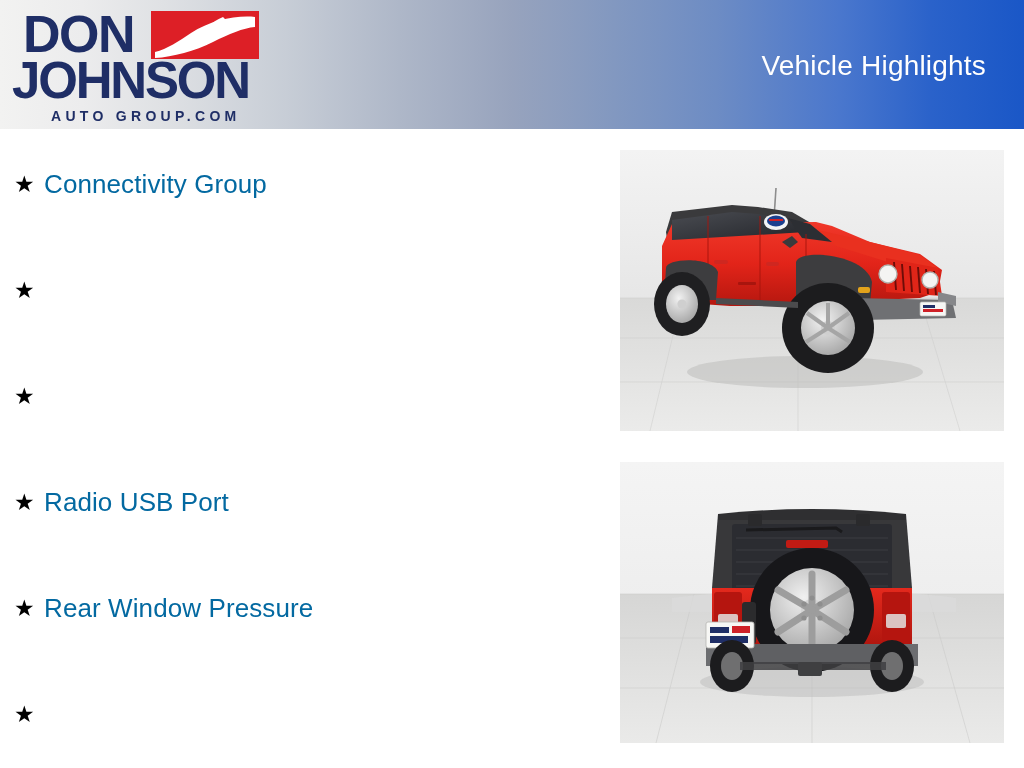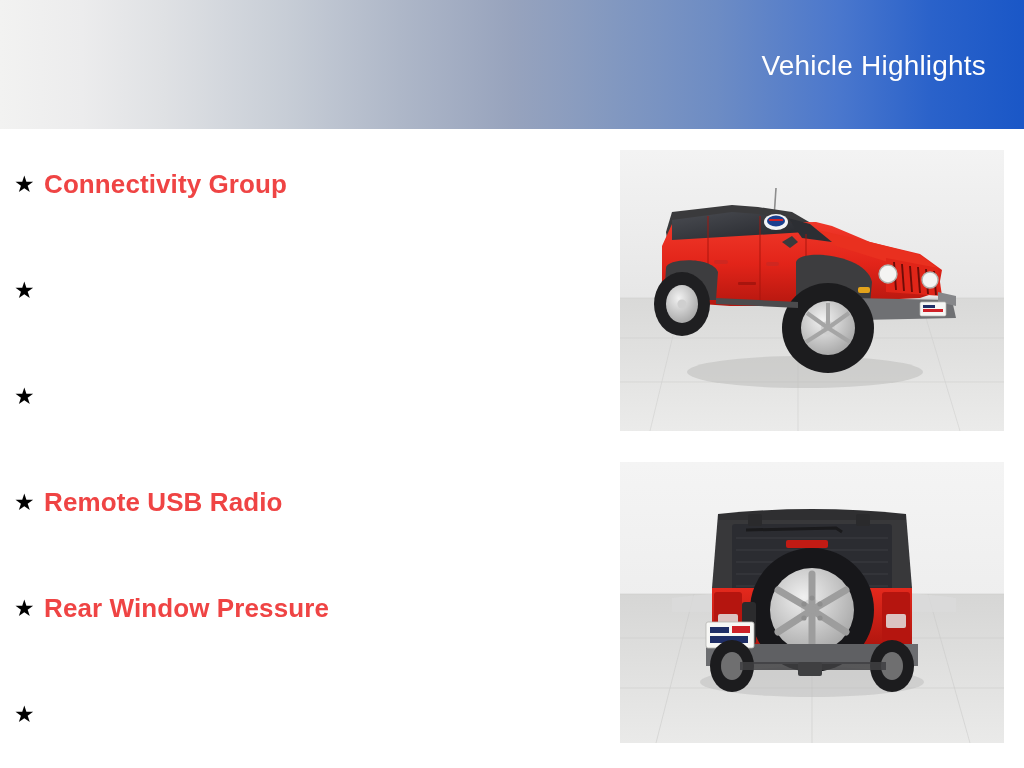--- a/index.html
+++ b/index.html
@@ -64,40 +64,51 @@
   .feature-row {
     position: absolute; left: 14px;
     display: flex; align-items: center;
     height: 34px; white-space: nowrap;
   }
   .feature-star {
     font-size: 23px; color: #000; line-height: 23px;
     width: 30px; display:inline-block;
   }
   .feature-label {
-    font-size: 26px; color: #ef4444; font-weight: 700;
+    font-size: 26px; color: #0369a1; font-weight: 400;
     letter-spacing: 0.1px; line-height: 30px;
   }
 
   
   .photo {
     position: absolute; left: 620px; width: 384px;
     background: #ffffff; overflow: hidden;
   }
   .photo-top { top: 150px; height: 281px; }
   .photo-bottom { top: 462px; height: 281px; }
   .photo svg { display: block; width: 100%; height: 100%; }
 </style>
 </head>
 <body>
 
 <div id="page">
 
   <div class="header">
 
+    <div class="logo">
+      <div class="logo-don">DON</div>
+      <div class="logo-johnson">JOHNSON</div>
+      <div class="logo-tag">AUTO GROUP.COM</div>
+      <div class="logo-swoosh-box">
+        <svg viewBox="0 0 108 48" preserveAspectRatio="none">
+          <path d="M104 6 C86 4 60 9 40 22 C28 30 16 38 4 41 L4 47 C22 46 44 40 62 31 C78 23 92 17 104 16 Z" fill="#ffffff"></path>
+          <path d="M72 6 C60 11 52 19 48 27 C56 22 66 16 78 12 Z" fill="#ffffff"></path>
+        </svg>
+      </div>
+    </div>
 
     <div class="header-title">Vehicle Highlights</div>
   </div>
 
   <div class="features">
 
     <div class="feature-row" style="top:38px">
       <span class="feature-star">★</span>
       <span class="feature-label">Connectivity Group</span>
     </div>
@@ -105,21 +116,21 @@
     <div class="feature-row" style="top:144px">
       <span class="feature-star">★</span>
     </div>
 
     <div class="feature-row" style="top:250px">
       <span class="feature-star">★</span>
     </div>
 
     <div class="feature-row" style="top:356px">
       <span class="feature-star">★</span>
-      <span class="feature-label">Remote USB Radio</span>
+      <span class="feature-label">Radio USB Port</span>
     </div>
 
     <div class="feature-row" style="top:462px">
       <span class="feature-star">★</span>
       <span class="feature-label">Rear Window Pressure</span>
     </div>
 
     <div class="feature-row" style="top:568px">
       <span class="feature-star">★</span>
     </div>

